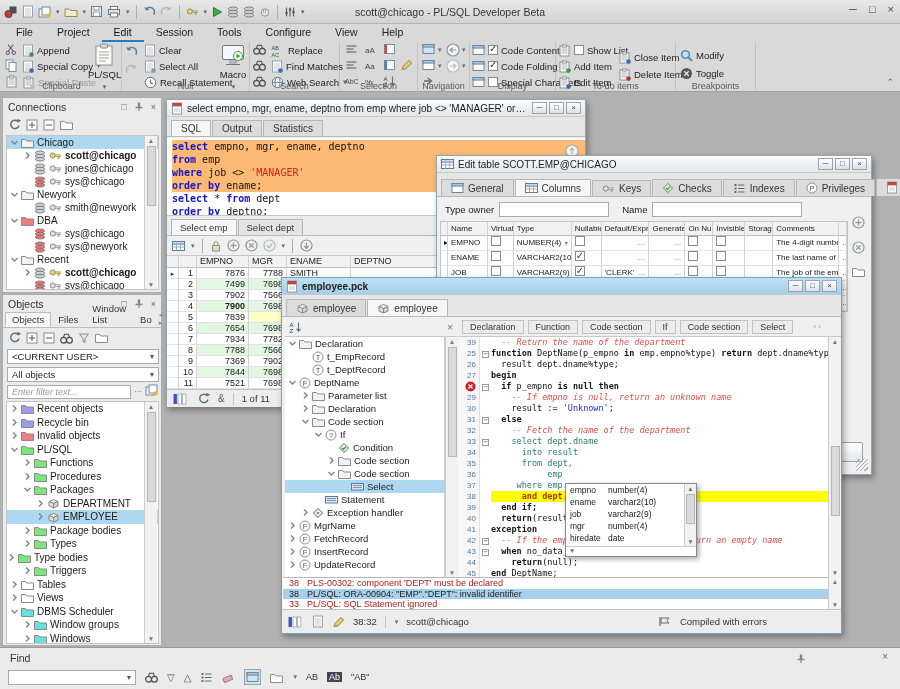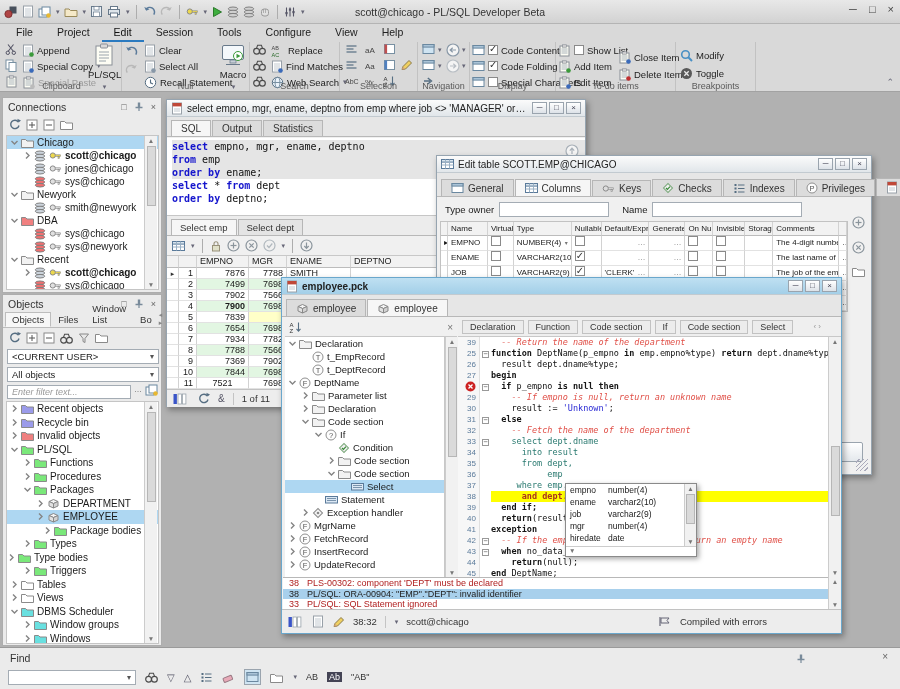--- a/index.html
+++ b/index.html
@@ -52,21 +52,21 @@
 .win{position:absolute;background:#f0f0f0;border:1px solid #96a4b0;box-shadow:2px 3px 6px rgba(0,0,0,.35)}
 .wtitle{height:17px;display:flex;align-items:center;gap:4px;padding:0 4px;background:linear-gradient(#fbfbfb,#e1e6ea);border-bottom:1px solid #c2cad0;font-size:10px;color:#222;white-space:nowrap;overflow:hidden}
 .wbtns{margin-left:auto;display:flex;gap:2px}
 .wbtn{width:15px;height:12px;border:1px solid #9aa4ae;background:linear-gradient(#fff,#dde2e8);font-size:8px;line-height:10px;text-align:center;color:#445}
 .tabsrow{display:flex;align-items:flex-end;background:#e6e6e6;border-bottom:1px solid #b8b8b8;padding-left:4px;gap:1px}
 .tab{padding:2px 9px;font-size:10px;background:#dcdcdc;border:1px solid #b6b6b6;border-bottom:none;color:#333;display:flex;gap:4px;align-items:center;white-space:nowrap}
 .tab.act{background:#f6f6f6}
 
 .sqledit{position:absolute;background:#fff;border-bottom:1px solid #c6c6c6;font-family:"DejaVu Sans Mono",monospace;font-size:10px;line-height:13px;padding:2px 0 2px 5px;overflow:hidden}
 .sline{white-space:pre}
-.sline.sel{background:#e5e5e5}
+.sline.sel{background:#fdba74}
 .tk-K{color:#1515cd;font-weight:bold}
 .tk-S{color:#d42020}
 .tk-p{color:#111}
 
 .rtab{padding:2px 8px;font-size:9.5px;background:#e4e4e4;border:1px solid #b6b6b6;border-bottom:none;color:#333}
 .rtab.act{background:#f6f6f6}
 .rhead,.rrow{display:flex;height:12px}
 .rrow{height:11px}
 .rcell{border-right:1px solid #d2d2d2;border-bottom:1px solid #e2e2e2;font-size:9px;padding:0 3px;overflow:hidden;line-height:11px;white-space:nowrap}
 .rhead .rcell{background:#f2f2f2;border-bottom:1px solid #bcbcbc;font-weight:normal;color:#222}
@@ -1112,21 +1112,21 @@
           </span>
           <span class="ticon">
             <svg xmlns="http://www.w3.org/2000/svg" width="13" height="12" viewBox="0 0 13 12">
               <path d="M2 4.5 L6.5 2.5 L11 4.5 L6.5 6.5 Z" fill="#f4f4f4" stroke="#888"></path>
               <path d="M2 4.5 L2 9 L6.5 11 L6.5 6.5 Z" fill="#e2e2e2" stroke="#888"></path>
               <path d="M11 4.5 L11 9 L6.5 11 L6.5 6.5 Z" fill="#d2d2d2" stroke="#888"></path>
             </svg>
           </span>
           <span class="tlbl">EMPLOYEE</span>
         </div>
-        <div class="trow" style="height: 13.5px; font-size: 10px; padding-left: 16px; margin-left: 20px;">
+        <div class="trow" style="height: 13.5px; font-size: 10px; padding-left: 16px;">
           <span class="chev">
             <svg xmlns="http://www.w3.org/2000/svg" width="9" height="9" viewBox="0 0 9 9">
               <path d="M3 1.5 L6 4.5 L3 7.5" fill="none" stroke="#848484" stroke-width="1.4"></path>
             </svg>
           </span>
           <span class="ticon">
             <svg xmlns="http://www.w3.org/2000/svg" width="13" height="11" viewBox="0 0 13 11">
               <path d="M0.5 10.5 L0.5 2.5 L4.5 2.5 L6 4 L12.5 4 L12.5 10.5 Z" fill="#7ae87a" stroke="#8a8a8a"></path>
             </svg>
           </span>
@@ -1262,20 +1262,21 @@
       </span>
     </div>
     <div class="tabsrow" style="height:20px" id="sqltabs">
         <span class="tab act">SQL</span>
         <span class="tab">Output</span>
         <span class="tab">Statistics</span>
       </div>
     <div class="sqledit" id="sqledit" style="left:0;top:38px;width:418px;height:78px">
         <div class="sline sel"><span class="tk-K">select</span><span class="tk-p"> empno, mgr, ename, deptno</span></div>
         <div class="sline sel"><span class="tk-K">from</span><span class="tk-p"> emp</span></div>
+        <div class="sline sel"><span class="tk-K">where</span><span class="tk-p"> job &lt;&gt; </span><span class="tk-S">'MANAGER'</span></div>
         <div class="sline sel"><span class="tk-K">order by</span><span class="tk-p"> ename;</span></div>
         <div class="sline"><span class="tk-K">select</span><span class="tk-p"> * </span><span class="tk-K">from</span><span class="tk-p"> dept</span></div>
         <div class="sline"><span class="tk-K">order by</span><span class="tk-p"> deptno;</span></div>
       </div>
     <span class="ic" style="position:absolute;right:6px;top:44px">
         <svg xmlns="http://www.w3.org/2000/svg" width="14" height="14" viewBox="0 0 14 14">
           <circle cx="7" cy="7" r="6" fill="#f4f4f4" stroke="#a8b0b8" stroke-width="1.2"></circle>
           <path d="M7 10 L7 4.5 M4.8 6.7 L7 4.2 L9.2 6.7" fill="none" stroke="#a8b0b8" stroke-width="1.2"></path>
         </svg>
       </span>
@@ -1414,21 +1415,21 @@
           <span class="rcell rowmark" style="width: 12px;"></span>
           <span class="rcell rnum" style="width: 18px;">10</span>
           <span class="rcell rnum green" style="width: 52px;">7844</span>
           <span class="rcell rnum green" style="width: 38px;">7698</span>
           <span class="rcell green" style="width: 64px;">TURNER</span>
           <span class="rcell rnum green" style="width: 110px;">30</span>
         </div>
         <div class="rrow">
           <span class="rcell rowmark" style="width: 12px;"></span>
           <span class="rcell rnum" style="width: 18px;">11</span>
-          <span class="rcell rnum" style="width: 52px; text-align: center;">7521</span>
+          <span class="rcell rnum" style="width: 52px;">7521</span>
           <span class="rcell rnum" style="width: 38px;">7698</span>
           <span class="rcell" style="width: 64px;">WARD</span>
           <span class="rcell rnum" style="width: 110px;">30</span>
         </div>
       </div>
     <div class="statusbar" style="position:absolute;left:0;top:289px;width:418px;height:18px">
       <span class="ic">
           <svg xmlns="http://www.w3.org/2000/svg" width="16" height="12" viewBox="0 0 16 12">
             <rect x="0.5" y="1" width="3.4" height="10" fill="#3a55c8"></rect>
             <rect x="5" y="1" width="3.4" height="10" fill="#fff" stroke="#98a2aa" stroke-width="0.8"></rect>

